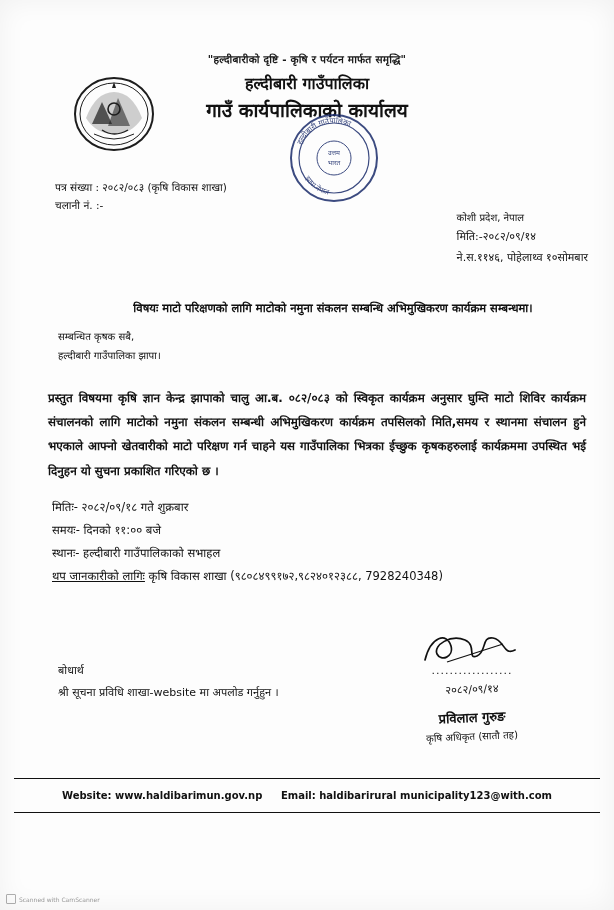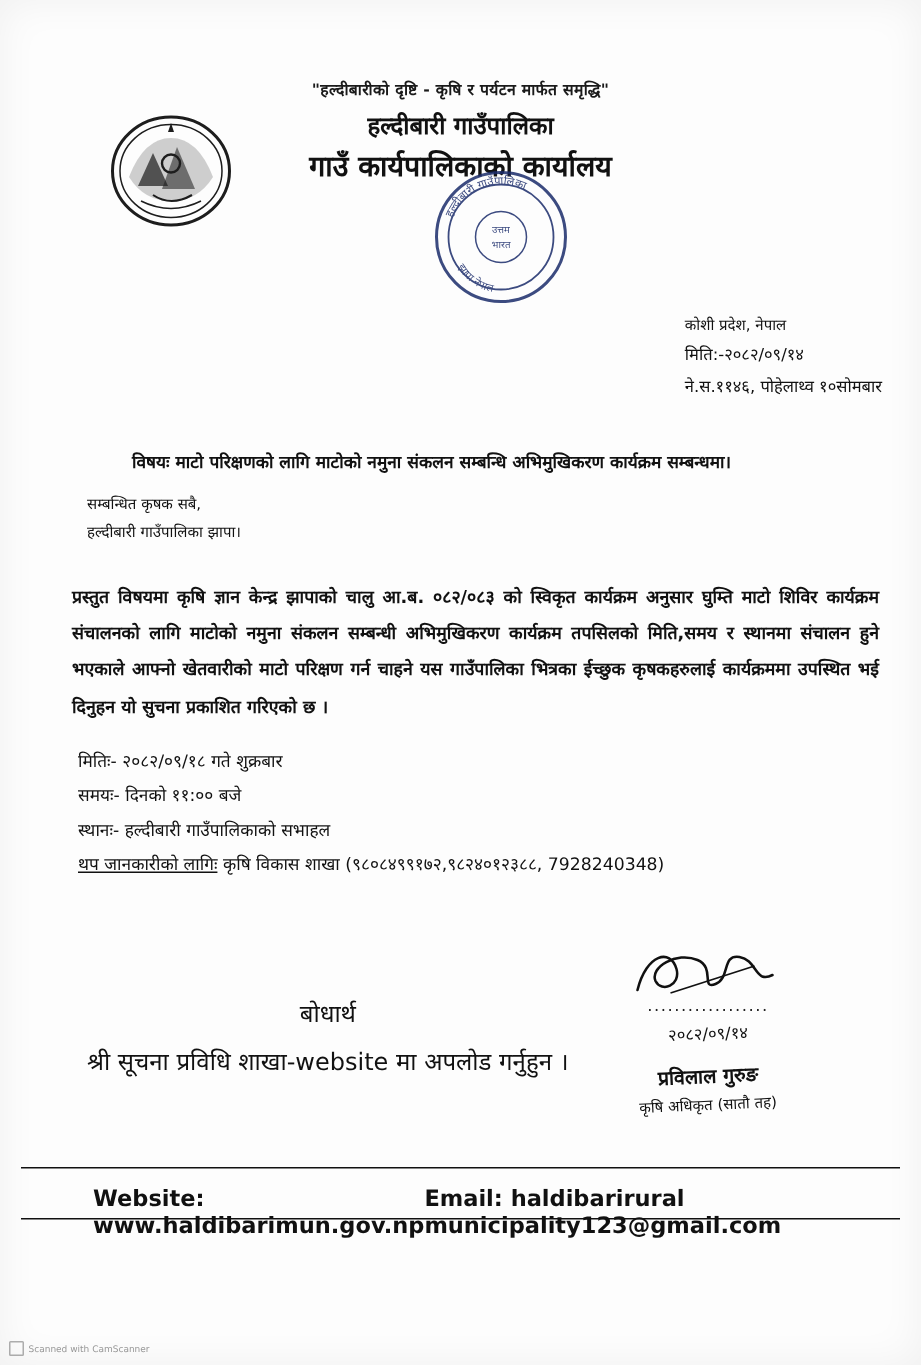--- a/index.html
+++ b/index.html
@@ -100,20 +100,21 @@
   
   .subject {
     position: absolute;
     left: 88px;
     right: 36px;
     top: 300px;
     font-size: 11.5px;
     font-weight: bold;
     color: #111;
     line-height: 1.5;
+    text-align: center;
   }
 
   
   .addressee {
     position: absolute;
     left: 58px;
     top: 328px;
     font-size: 10px;
     line-height: 1.85;
     color: #111;
@@ -183,42 +184,41 @@
     font-size: 10px;
     margin-top: 3px;
     transform: rotate(-2.5deg);
   }
 
   
   .note {
     position: absolute;
     left: 58px;
     top: 660px;
-    font-size: 16px;
+    font-size: 11px;
     line-height: 2.0;
     color: #111;
-    text-align: center;
   }
 
   
   .footer-rule {
     position: absolute;
     left: 14px;
     right: 14px;
     top: 778px;
     border-top: 1.6px solid #111;
   }
   .footer {
     position: absolute;
     left: 14px;
     right: 14px;
     top: 790px;
     display: flex;
     justify-content: space-between;
-    font-size: 15px;
+    font-size: 10px;
     font-weight: bold;
     color: #111;
     padding: 0 48px;
     box-sizing: border-box;
   }
   .footer-rule-bottom {
     position: absolute;
     left: 14px;
     right: 14px;
     top: 812px;
@@ -279,20 +279,24 @@
       </text>
       <path id="seal-bot" d="M 13 50 A 33 33 0 0 0 79 50" fill="none"></path>
       <text font-size="7" fill="#1b2c6b" font-family="DejaVu Sans, sans-serif">
         <textPath href="#seal-bot" startOffset="16%">झापा नेपाल</textPath>
       </text>
       <text x="46" y="43" font-size="6.5" fill="#1b2c6b" text-anchor="middle" font-family="DejaVu Sans, sans-serif">उत्तम</text>
       <text x="46" y="53" font-size="6.5" fill="#1b2c6b" text-anchor="middle" font-family="DejaVu Sans, sans-serif">भारत</text>
     </svg>
   </div>
 
+  <div class="ref-left">
+    <div>पत्र संख्या : २०८२/०८३ (कृषि विकास शाखा)</div>
+    <div>चलानी नं. :-</div>
+  </div>
 
   <div class="ref-right">
     <div class="prov">कोशी प्रदेश, नेपाल</div>
     <div>मिति:-२०८२/०९/१४</div>
     <div>ने.स.११४६, पोहेलाथ्व १०सोमबार</div>
   </div>
 
   <div class="subject">विषयः माटो परिक्षणको लागि माटोको नमुना संकलन सम्बन्धि अभिमुखिकरण कार्यक्रम सम्बन्धमा।</div>
 
   <div class="addressee">
@@ -335,21 +339,21 @@
     </div>
     <div class="sig-dots">..................</div>
     <div class="sig-date">२०८२/०९/१४</div>
     <div class="sig-name">प्रविलाल गुरुङ</div>
     <div class="sig-title">कृषि अधिकृत (सातौ तह)</div>
   </div>
 
   <div class="footer-rule"></div>
   <div class="footer">
     <span>Website: www.haldibarimun.gov.np</span>
-    <span>Email: haldibarirural municipality123@gmail.com</span>
+    <span>Email: haldibarirural municipality123@with.com</span>
   </div>
   <div class="footer-rule-bottom"></div>
 
   <div class="scan-mark">
     <span class="cs-ico"></span>
     <span>Scanned with CamScanner</span>
   </div>
 
 </div>
 

